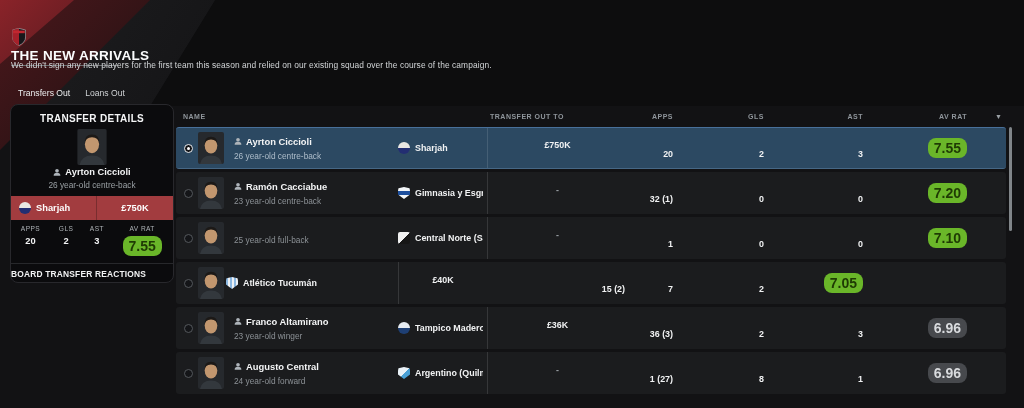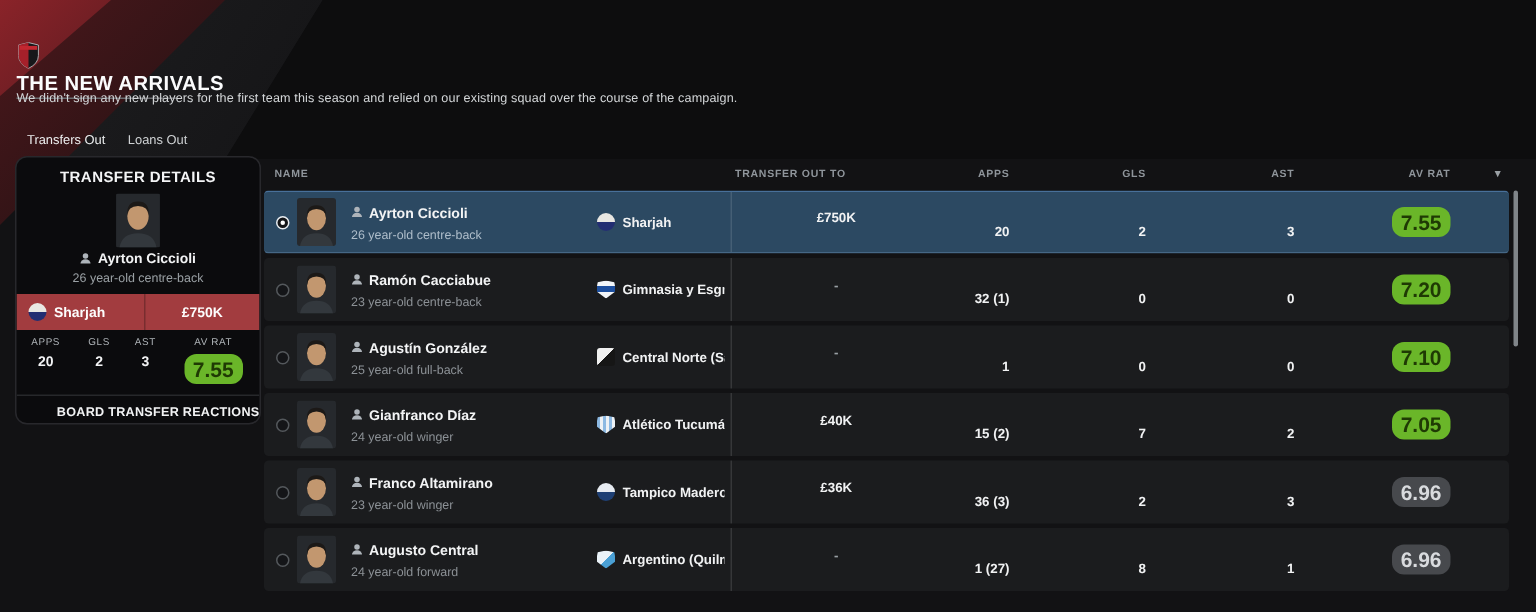--- a/index.html
+++ b/index.html
@@ -45,21 +45,21 @@
   .deal-club-label { font-size:9.3px; font-weight:bold; color:#fdfdfd; }
   .deal-fee { flex:1; display:flex; align-items:center; justify-content:center;
     font-size:9.3px; font-weight:bold; color:#fdfdfd; }
   .panel-stats { display:flex; margin-top:5px; }
   .pstat { text-align:center; }
   .pstat:nth-child(1){ flex:0 0 24%; } .pstat:nth-child(2){ flex:0 0 20%; }
   .pstat:nth-child(3){ flex:0 0 18%; } .pstat:nth-child(4){ flex:0 0 38%; }
   .pstat-h { font-size:6.6px; color:#aeb3b7; letter-spacing:.4px; }
   .pstat-v { font-size:9.3px; font-weight:bold; color:#f2f3f4; margin-top:4px; }
   .panel-divider { border-top:1px solid #27282b; margin-top:7px; }
-  .board-title { text-align:right; font-size:8.4px; font-weight:bold; letter-spacing:.2px;
+  .board-title { text-align:left; font-size:8.4px; font-weight:bold; letter-spacing:.2px;
     color:#f2f3f4; margin-top:5px; }
   .board-rule { border-top:1px solid #c9cdd0; margin:4px 9px 0 9px; }
   .board-box { margin:5px 8px 0 8px; background:var(--board_box_bg);
     border:1px solid var(--board_box_border); border-radius:6px;
     padding:4px 6px; display:flex; align-items:center; gap:6px; }
 
   
   .table-wrap { position:absolute; left:176px; top:105px; width:830px; }
   .thead, .trow { display:grid;
     grid-template-columns:16px 30px 172px 89px 140px 48px 91px 99px 104px 1fr;
@@ -255,27 +255,20 @@
 
   <div class="trow">
     <span class="radio"></span>
     <svg class="row-photo" viewBox="0 0 26 32">
       <rect width="26" height="32" fill="#26292d"></rect>
       <path d="M2 32 Q3.5 23.5 13 23.5 Q22.5 23.5 24 32 Z" fill="#33383d"></path>
       <ellipse cx="13" cy="13.5" rx="6.3" ry="8" fill="#c2976f"></ellipse>
       <path d="M6.7 13 Q6 4.8 13 4.8 Q20 4.8 19.3 13 Q19 7.6 13 7.4 Q7 7.6 6.7 13 Z" fill="#1c1917"></path>
     </svg>
     <div class="nameblock">
-      <div class="name-line">
-        <svg class="person-ico" viewBox="0 0 10 10">
-          <circle cx="5" cy="3.4" r="2.3" fill="#aeb4ba"></circle>
-              <path d="M.8 9.6 A4.2 3.6 0 0 1 9.2 9.6 Z" fill="#aeb4ba"></path>
-        </svg>
-        <span class="row-name">Agustín González</span>
-      </div>
       <div class="row-desc">25 year-old full-back</div>
     </div>
     <div class="clubcell">
       <span class="crest ci-square cp-diag" style="--c1: #f0f0f0; --c2: #161616;"></span>
       <span class="club-label">Central Norte (Salta)</span>
     </div>
     <div class="feecell muted">-</div>
     <div class="numcell">1</div>
     <div class="numcell">0</div>
     <div class="numcell">0</div>
@@ -283,30 +276,20 @@
   </div>
 
   <div class="trow">
     <span class="radio"></span>
     <svg class="row-photo" viewBox="0 0 26 32">
       <rect width="26" height="32" fill="#26292d"></rect>
       <path d="M2 32 Q3.5 23.5 13 23.5 Q22.5 23.5 24 32 Z" fill="#33383d"></path>
       <ellipse cx="13" cy="13.5" rx="6.3" ry="8" fill="#c2976f"></ellipse>
       <path d="M6.7 13 Q6 4.8 13 4.8 Q20 4.8 19.3 13 Q19 7.6 13 7.4 Q7 7.6 6.7 13 Z" fill="#1c1917"></path>
     </svg>
-    <div class="nameblock">
-      <div class="name-line">
-        <svg class="person-ico" viewBox="0 0 10 10">
-          <circle cx="5" cy="3.4" r="2.3" fill="#aeb4ba"></circle>
-              <path d="M.8 9.6 A4.2 3.6 0 0 1 9.2 9.6 Z" fill="#aeb4ba"></path>
-        </svg>
-        <span class="row-name">Gianfranco Díaz</span>
-      </div>
-      <div class="row-desc">24 year-old winger</div>
-    </div>
     <div class="clubcell">
       <span class="crest ci-shield cp-stripes" style="--c1: #8db9e2; --c2: #edf1f5;"></span>
       <span class="club-label">Atlético Tucumán</span>
     </div>
     <div class="feecell">£40K</div>
     <div class="numcell">15 (2)</div>
     <div class="numcell">7</div>
     <div class="numcell">2</div>
     <div class="pillcell"><span class="pill pill-green">7.05</span></div>
   </div>

